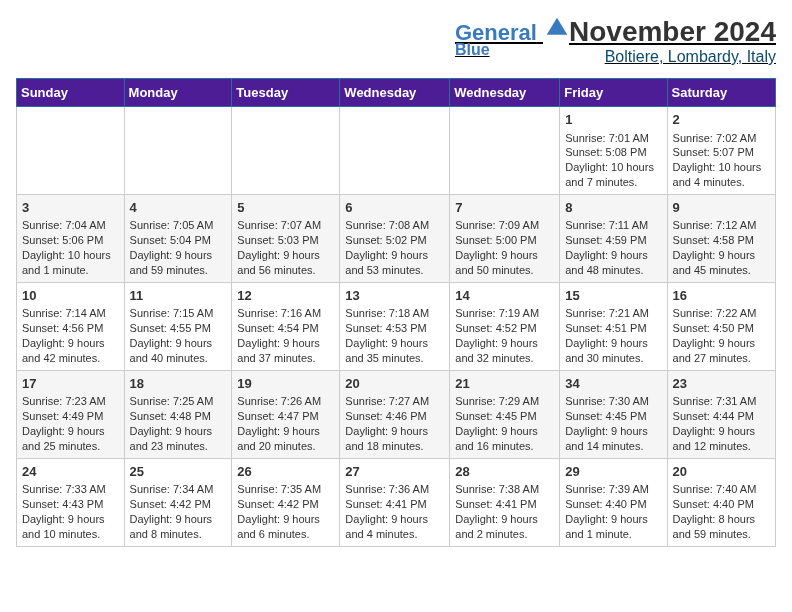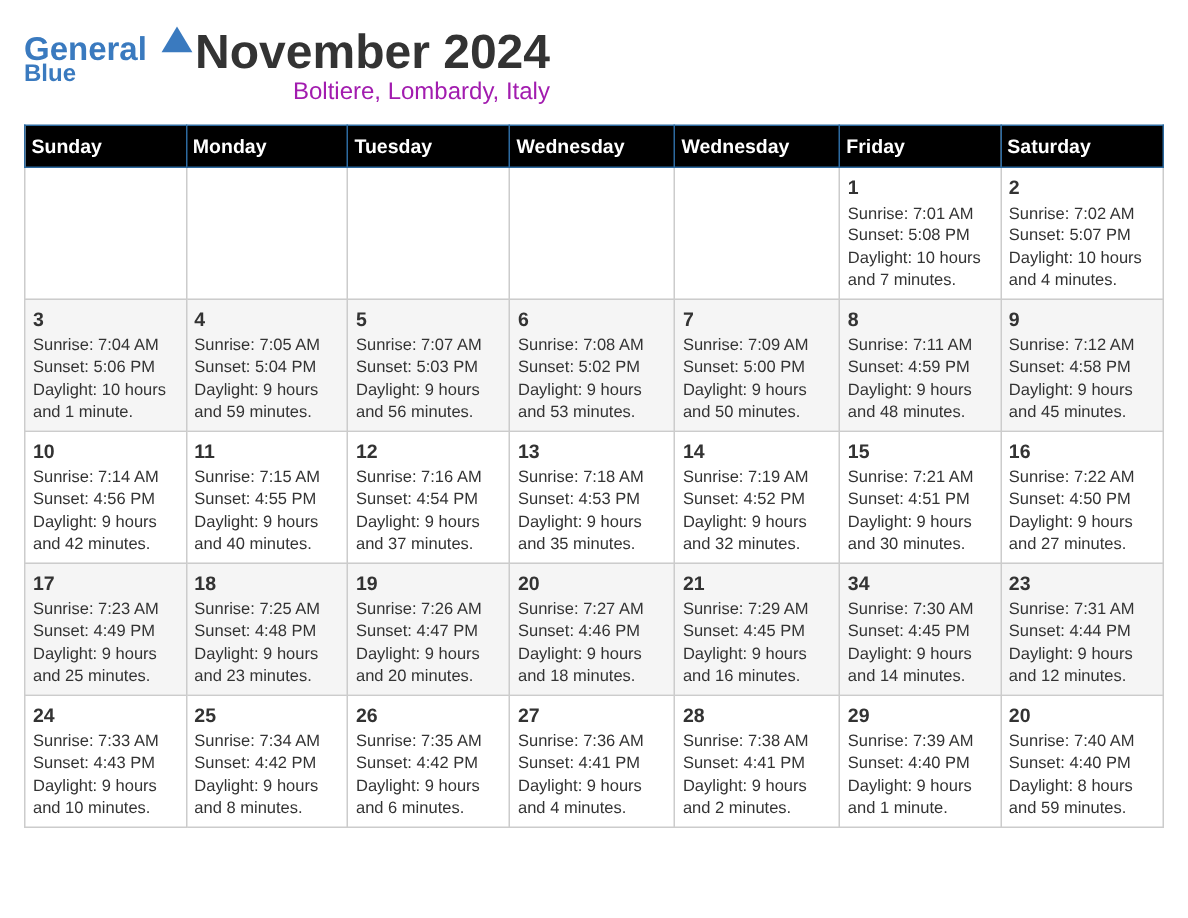--- a/index.html
+++ b/index.html
@@ -6,22 +6,23 @@
     body {
       font-family: Arial, sans-serif;
       background: #fff;
       width: 792px;
       min-height: 612px;
       padding: 16px;
     }
     .header-section {
       display: flex;
       align-items: flex-start;
-      justify-content: flex-start;
+      justify-content: flex-end;
       margin-bottom: 12px;
+      text-decoration: underline;
     }
     .logo-area {
       display: flex;
       align-items: center;
     }
     .logo-text {
       font-size: 22px;
       font-weight: bold;
       color: #333;
       line-height: 1.1;
@@ -29,35 +30,35 @@
     .logo-text span { color: #3a7abf; }
     .logo-icon {
       width: 24px;
       height: 24px;
       margin-left: 2px;
     }
     .title-area {
       text-align: right;
     }
     .month-title {
-      font-size: 32px;
+      font-size: 28px;
       font-weight: bold;
       color: #333;
     }
     .location-title {
       font-size: 16px;
-      color: #a21caf;
+      color: #0c4a6e;
     }
     .calendar-table {
       width: 100%;
       border-collapse: collapse;
       font-size: 11px;
     }
     .calendar-table thead th {
-      background: #000000;
+      background: #4c1d95;
       color: #fff;
       padding: 6px 4px;
       text-align: left;
       font-size: 13px;
       font-weight: bold;
       border: 1px solid #2d6aa0;
     }
     .calendar-table tbody td {
       border: 1px solid #ccc;
       vertical-align: top;

